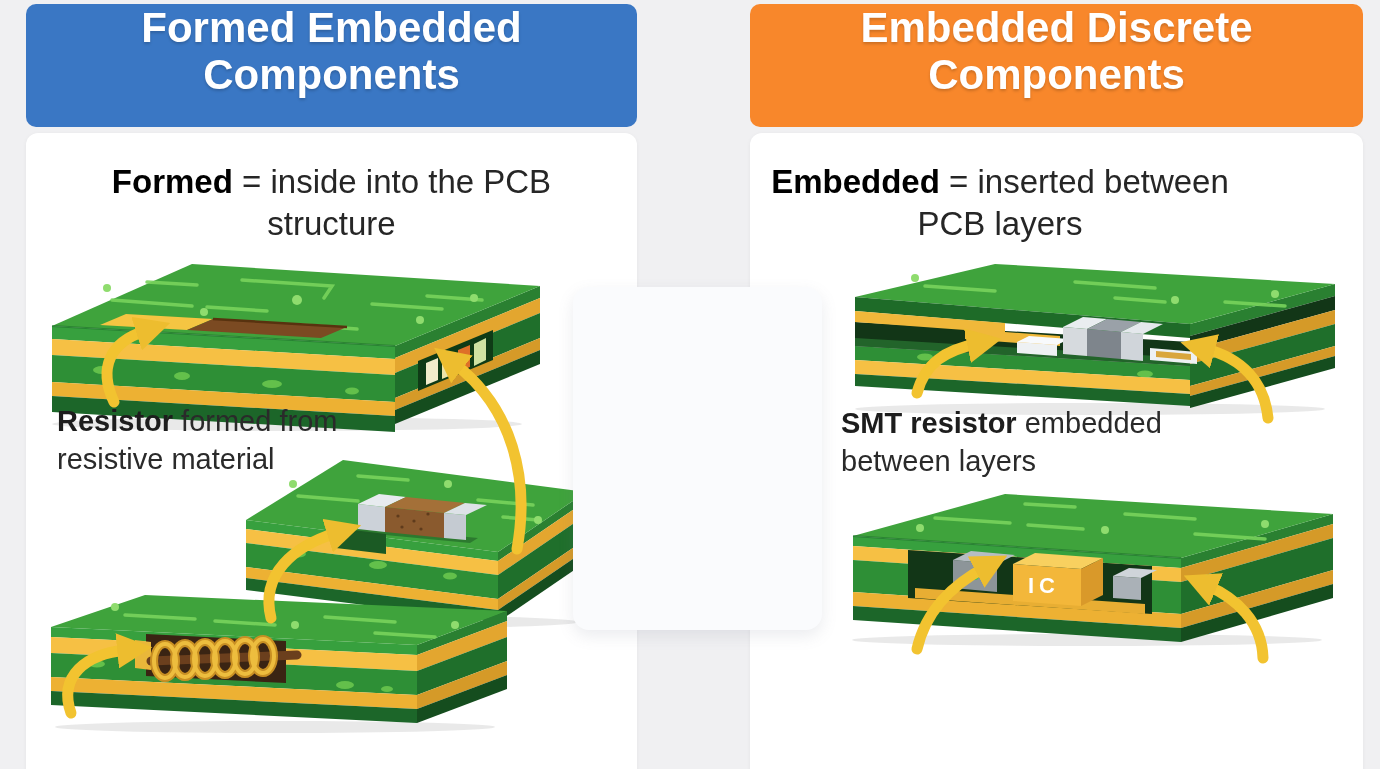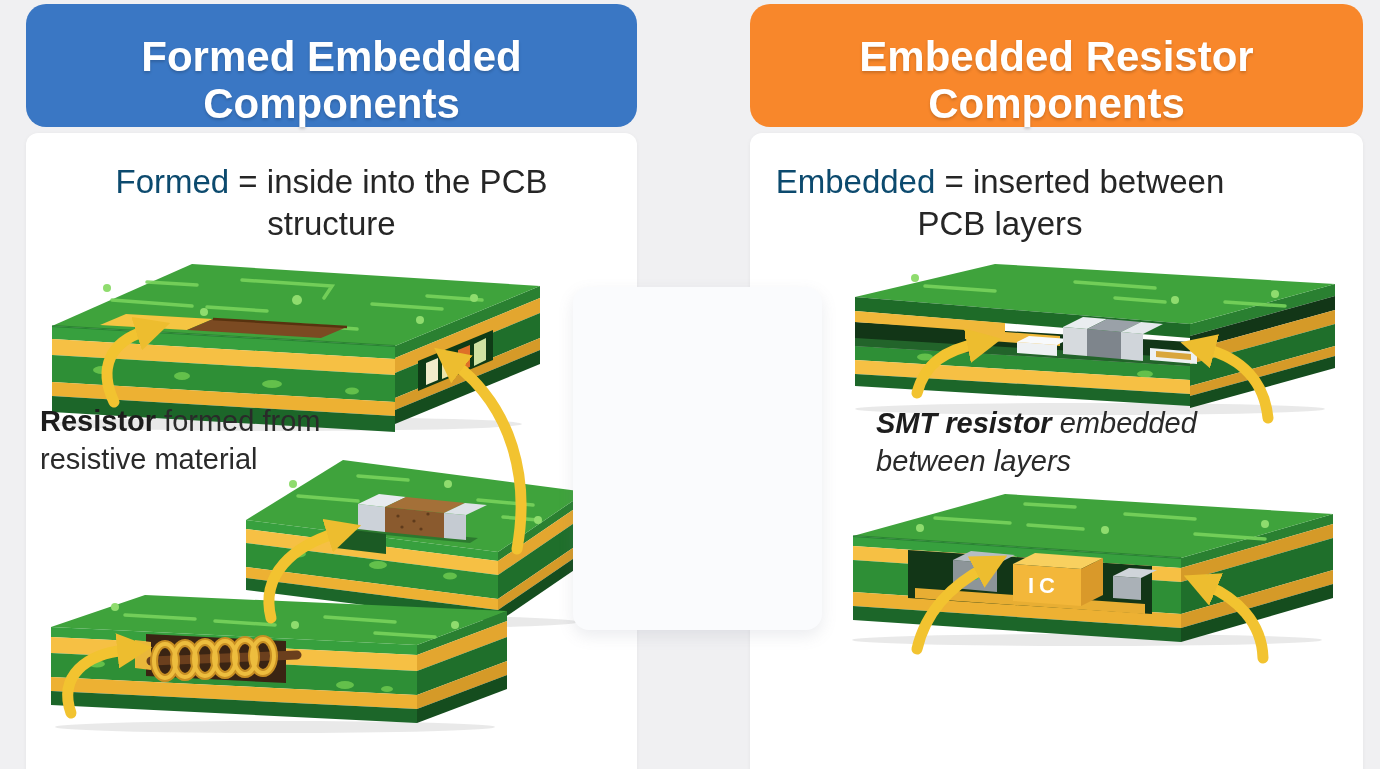--- a/index.html
+++ b/index.html
@@ -1,60 +1,60 @@
 <!DOCTYPE html>
 <html><head>
 <meta charset="utf-8">
 <style>
   html,body{margin:0;padding:0;background:#f0f0f2;}
   .stage{position:relative;width:1380px;height:769px;background:#f0f0f2;overflow:hidden;
          font-family:"Liberation Sans",sans-serif;color:#262626;}
   
-  .hdr{position:absolute;top:4px;height:123px;border-radius:20px;display:flex;
-       align-items:flex-end;justify-content:center;z-index:2;}
+  .hdr{position:absolute;top:4px;height:123px;border-radius:10px;display:flex;
+       align-items:flex-start;justify-content:center;z-index:2;}
   .hdr-left{left:26px;width:611px;background:#3a77c4;}
   .hdr-right{left:750px;width:613px;background:#f8872b;}
   .hdr h1{margin:0;font-size:42px;line-height:1.12;font-weight:700;color:#ffffff;
           text-align:center;max-width:490px;text-shadow:0 2px 3px rgba(0,0,0,.18);}
   
   .panel{position:absolute;top:133px;height:647px;background:#ffffff;border-radius:12px;
          box-shadow:0 1px 4px rgba(0,0,0,.05);z-index:1;}
   .panel-left{left:26px;width:611px;}
   .panel-right{left:750px;width:613px;}
   
   .subtitle{position:absolute;top:161px;text-align:center;font-size:33px;line-height:1.26;z-index:3;}
   .subtitle-left{left:26px;width:611px;}
   .subtitle-right{left:750px;width:500px;}
   .subtitle span.inner{display:inline-block;max-width:480px;}
-  .subtitle b{font-weight:400;color:#0c4a6e;margin-top:40px;}
+  .subtitle b{font-weight:700;color:#000000;margin-top:40px;}
   
   .caption{position:absolute;font-size:29px;line-height:1.32;z-index:5;color:#2a2a2a;}
   .caption b{font-weight:700;color:#1d1d1d;}
-  .cap1{left:40px;top:402px;width:340px;}
-  .cap2{left:876px;top:404px;width:356px;font-style:italic;}
+  .cap1{left:57px;top:402px;width:340px;}
+  .cap2{left:841px;top:404px;width:356px;}
   .cap3{left:853px;top:642px;width:356px;}
   
   .mid-card{position:absolute;left:573px;top:287px;width:249px;height:343px;border-radius:16px;
             background:#fafbfd;box-shadow:0 6px 16px rgba(110,120,140,.14);z-index:4;}
   .board{position:absolute;z-index:3;}
   .overlay{position:absolute;left:0;top:0;z-index:6;pointer-events:none;}
 </style>
 </head>
 <body>
 
 <div class="stage">
 
   <div class="panel panel-left"></div>
   <div class="panel panel-right"></div>
 
   <div class="hdr hdr-left">
     <h1>Formed Embedded Components</h1>
   </div>
   <div class="hdr hdr-right">
-    <h1>Embedded Resistor Components</h1>
+    <h1>Embedded Discrete Components</h1>
   </div>
 
   <div class="subtitle subtitle-left">
     <span class="inner"><b>Formed</b><span> = inside into the PCB structure</span></span>
   </div>
   <div class="subtitle subtitle-right">
     <span class="inner"><b>Embedded</b><span> = inserted between PCB layers</span></span>
   </div>
 
   <div class="mid-card"></div>

